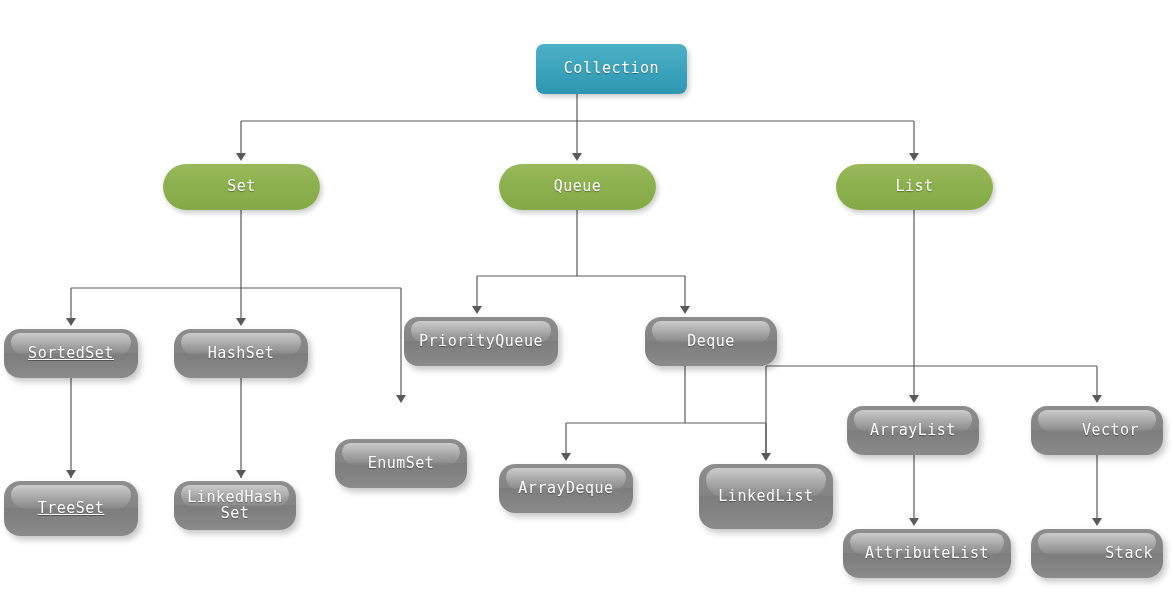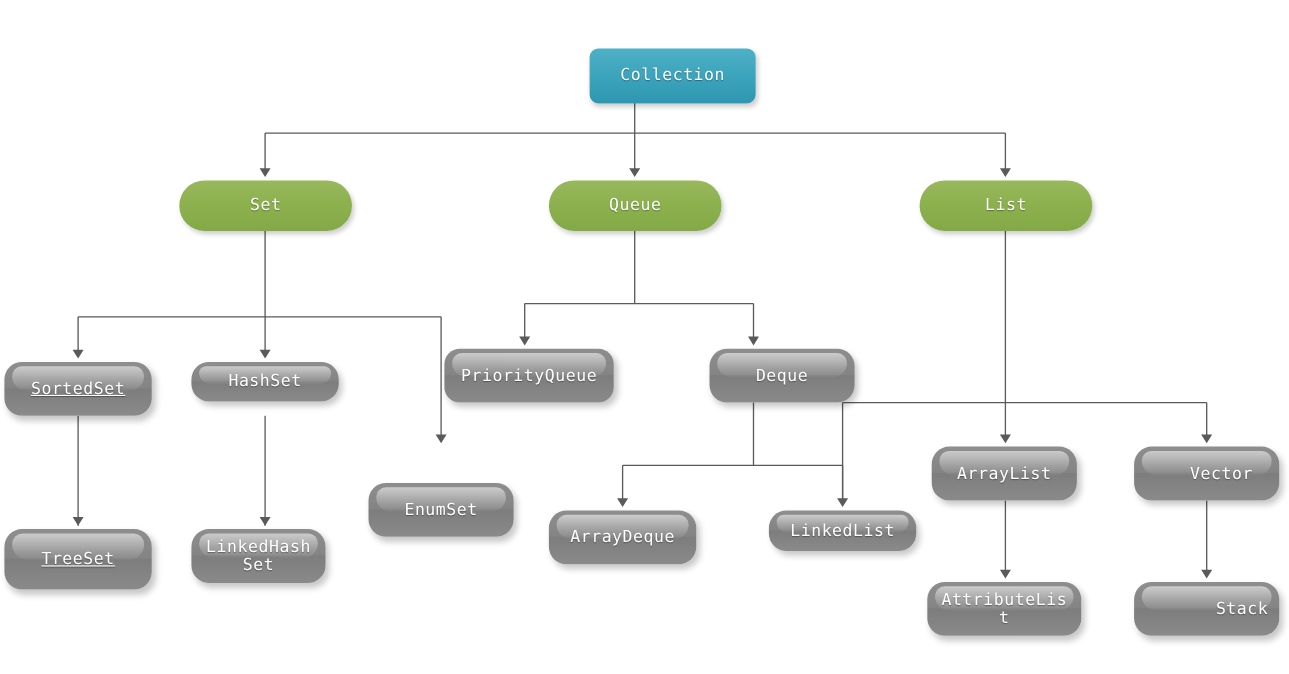--- a/index.html
+++ b/index.html
@@ -108,21 +108,21 @@
       </div>
       <div class="node green" style="left: 499px; top: 164px; width: 157px; height: 46px;">
         <span class="lbl">Queue</span>
       </div>
       <div class="node green" style="left: 836px; top: 164px; width: 157px; height: 46px;">
         <span class="lbl">List</span>
       </div>
       <div class="node gray" style="left: 4px; top: 329px; width: 134px; height: 49px; text-decoration: underline;">
         <span class="lbl">SortedSet</span>
       </div>
-      <div class="node gray" style="left: 174px; top: 329px; width: 134px; height: 36px;">
+      <div class="node gray" style="left: 174px; top: 329px; width: 134px; height: 49px; border-radius: 17px;">
         <span class="lbl">HashSet</span>
       </div>
       <div class="node gray" style="left: 404px; top: 317px; width: 154px; height: 49px; border-radius: 14px;">
         <span class="lbl">PriorityQueue</span>
       </div>
       <div class="node gray" style="left: 619px; top: 317px; width: 132px; height: 49px; margin-left: 26px;">
         <span class="lbl">Deque</span>
       </div>
       <div class="node gray" style="left: 335px; top: 406px; width: 132px; height: 49px; margin-top: 33px;">
         <span class="lbl">EnumSet</span>
@@ -135,24 +135,24 @@
       </div>
       <div class="node gray" style="left: 4px; top: 481px; width: 134px; height: 55px; text-decoration: underline;">
         <span class="lbl">TreeSet</span>
       </div>
       <div class="node gray" style="left: 174px; top: 481px; width: 122px; height: 49px;">
         <span class="lbl">LinkedHashSet</span>
       </div>
       <div class="node gray" style="left: 499px; top: 464px; width: 134px; height: 49px;">
         <span class="lbl">ArrayDeque</span>
       </div>
-      <div class="node gray" style="left: 699px; top: 464px; width: 134px; height: 37px;">
+      <div class="node gray" style="left: 699px; top: 464px; width: 134px; height: 65px;">
         <span class="lbl">LinkedList</span>
       </div>
-      <div class="node gray" style="left: 843px; top: 529px; width: 140px; height: 49px;">
+      <div class="node gray" style="left: 843px; top: 529px; width: 168px; height: 49px;">
         <span class="lbl">AttributeList</span>
       </div>
       <div class="node gray" style="left: 1031px; top: 529px; width: 132px; height: 49px; text-align: right;">
         <span class="lbl">Stack</span>
       </div>
     </div>
 
 </div>
 
 </body></html>

